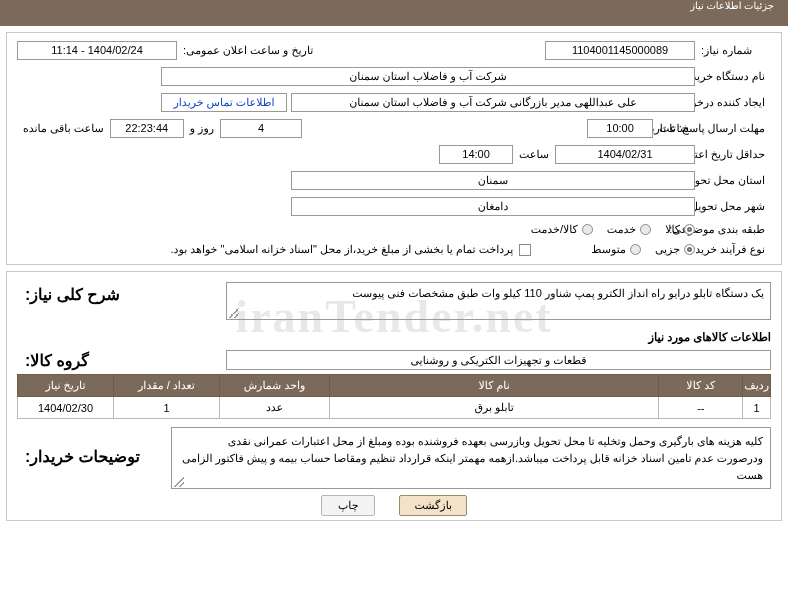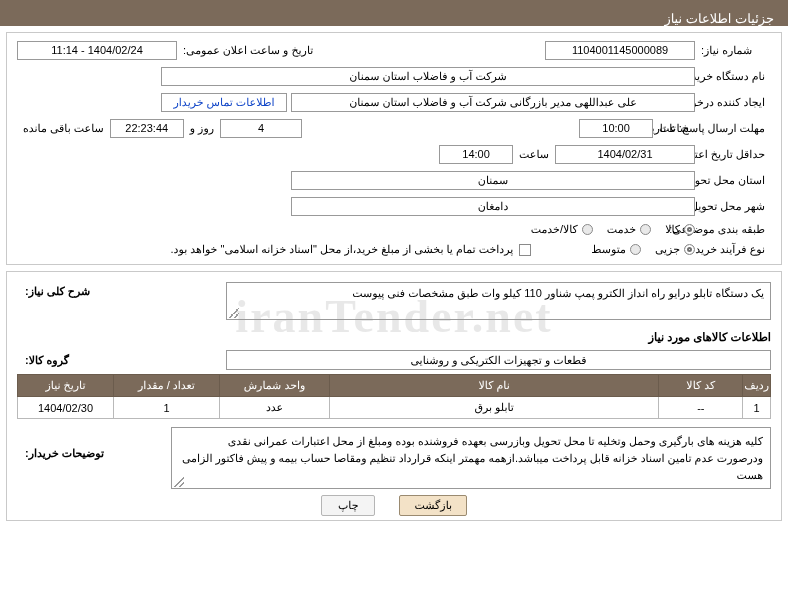--- a/index.html
+++ b/index.html
@@ -30,24 +30,25 @@
     letter-spacing: 2px;
     pointer-events: none;
     z-index: 5;
     direction: ltr;
   }
   .header-bar {
     height: 26px;
     background: #7b6a5a;
     color: #fff;
     display: flex;
-    align-items: flex-end;
+    align-items: flex-start;
     justify-content: flex-start;
     padding: 0 14px;
-    font-size: 13px;
+    font-size: 10px;
+    font-family: Liberation Serif, serif;
   }
   .outer {
     border: 1px solid #c9c9c9;
     margin: 6px 6px 0 6px;
     background: #fff;
   }
   .section {
     padding: 8px 10px 6px 10px;
   }
   .fld {
@@ -124,21 +125,21 @@
   .resize-grip {
     position: absolute;
     bottom: 1px; left: 2px;
     width: 10px; height: 10px;
     background:
       linear-gradient(135deg, transparent 45%, #9a9a9a 45%, #9a9a9a 55%, transparent 55%),
       linear-gradient(135deg, transparent 70%, #9a9a9a 70%, #9a9a9a 80%, transparent 80%);
   }
   .strong-label {
     font-weight: bold;
-    font-size: 11px;
+    font-size: 16px;
     white-space: nowrap;
     padding-left: 8px;
     text-align: left;
   }
   .subhead {
     font-weight: bold;
     font-size: 11.5px;
     text-align: right;
     margin: 10px 0 6px 0;
   }
@@ -219,21 +220,21 @@
 
       <div class="toprow">
         <div class="cell-label" style="width:76px;text-align:left;">ایجاد کننده درخواست:</div>
         <div class="fld" style="width:404px;">علی عبداللهی مدیر بازرگانی شرکت آب و فاضلاب استان سمنان</div>
         <div class="fld blue" style="width:126px;margin-right:4px;">اطلاعات تماس خریدار</div>
       </div>
 
       <div class="toprow">
         <div class="cell-label" style="width:76px;text-align:left;line-height:1.25;">مهلت ارسال پاسخ: تا تاریخ:</div>
         <div class="cell-label">ساعت</div>
-        <div class="fld" style="width:74px;">10:00</div>
+        <div class="fld" style="width:66px;">10:00</div>
         <div class="gap"></div>
         <div class="fld" style="width:82px;">4</div>
         <div class="cell-label">روز و</div>
         <div class="fld" style="width:74px;">22:23:44</div>
         <div class="cell-label">ساعت باقی مانده</div>
       </div>
 
       <div class="toprow">
         <div class="cell-label" style="width:76px;text-align:left;line-height:1.25;">حداقل تاریخ اعتبار قیمت: تا تاریخ:</div>
         <div class="fld" style="width:140px;">1404/02/31</div>

